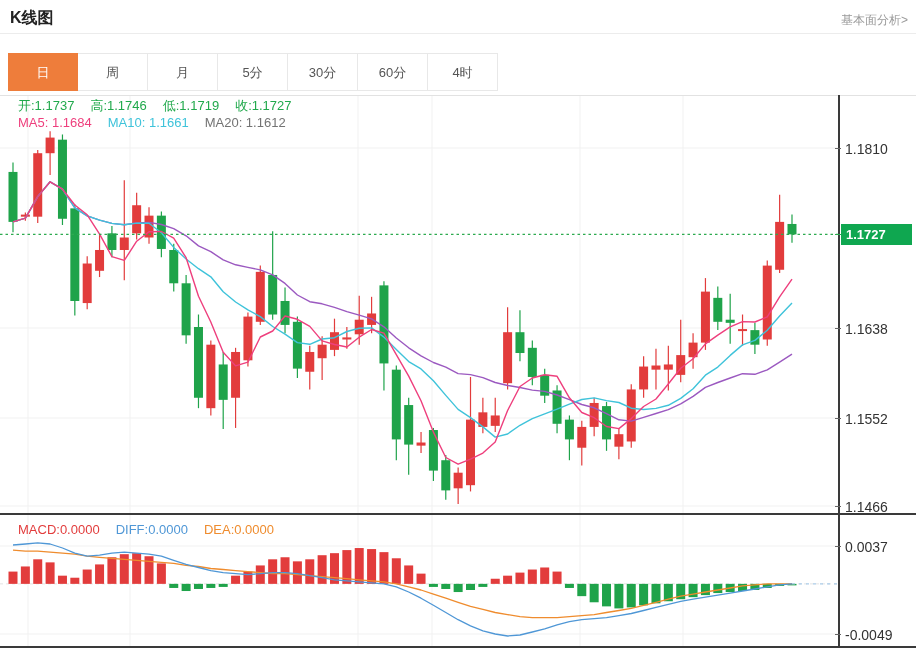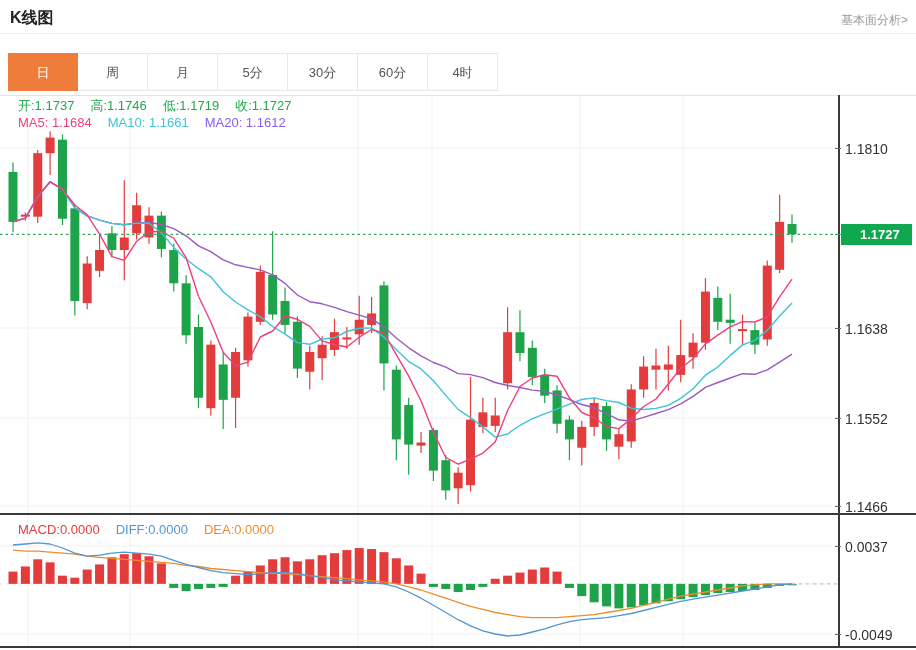--- a/index.html
+++ b/index.html
@@ -16,21 +16,21 @@
   .tab.active{background:#ee7d3b;border-color:#ee7d3b;color:#fff;}
   #chart-svg{top:0;left:0;pointer-events:none;}
   .legend{left:18px;font-size:13px;white-space:nowrap;z-index:3;}
   .legend span{margin-right:16px;}
   .legend1{top:97px;}
   .legend2{top:115px;}
   .macd-legend{top:522px;}
   .axis-label{left:845px;font-size:14px;color:#333;z-index:3;}
   .axis-tick{left:835px;width:6px;height:1px;background:#666;z-index:3;}
   .price-badge{left:841px;width:71px;height:21px;background:#0fa750;color:#fff;
-       font-size:13px;font-weight:bold;line-height:21px;padding-left:19px;box-sizing:border-box;z-index:3;}
+       font-size:13px;font-weight:bold;line-height:21px;padding-left:5px;box-sizing:border-box;z-index:3;}
   .pane-top-border{top:95px;left:0;width:916px;height:1px;background:#e2e2e2;}
   .pane-separator{top:513px;left:0;width:916px;height:2px;background:#3a3a3a;z-index:2;}
   .pane-bottom-border{top:646px;left:0;width:916px;height:2px;background:#3a3a3a;z-index:2;}
   .axis-line{top:95px;left:838px;width:2px;height:553px;background:#3a3a3a;z-index:2;}
 </style>
 </head>
 <body>
 
 <svg id="chart-svg" class="abs" width="916" height="650" viewBox="0 0 916 650">
     <line x1="28" y1="95" x2="28" y2="513" stroke="#f1f1f1" stroke-width="1"></line>
@@ -270,21 +270,21 @@
     <div class="tab">60分</div>
     <div class="tab">4时</div>
   </div>
 
 <div class="abs pane-top-border"></div>
 <div class="abs pane-separator"></div>
 <div class="abs pane-bottom-border"></div>
 <div class="abs axis-line"></div>
 
 <div class="abs legend legend1" id="ohlc-legend"><span style="color: rgb(33, 169, 76);">开:1.1737</span><span style="color: rgb(33, 169, 76);">高:1.1746</span><span style="color: rgb(33, 169, 76);">低:1.1719</span><span style="color: rgb(33, 169, 76);">收:1.1727</span></div>
-<div class="abs legend legend2" id="ma-legend"><span style="color: rgb(238, 63, 125);">MA5: 1.1684</span><span style="color: rgb(63, 195, 218);">MA10: 1.1661</span><span style="color: #8b5cf6;">MA20: 1.1612</span></div>
+<div class="abs legend legend2" id="ma-legend"><span style="color: rgb(238, 63, 125);">MA5: 1.1684</span><span style="color: rgb(63, 195, 218);">MA10: 1.1661</span><span style="color: #737373;">MA20: 1.1612</span></div>
 <div class="abs legend macd-legend" id="macd-legend"><span style="color: rgb(226, 60, 60);">MACD:0.0000</span><span style="color: rgb(79, 151, 214);">DIFF:0.0000</span><span style="color: rgb(239, 140, 46);">DEA:0.0000</span></div>
 
 <div id="axis-labels">
     <div class="abs axis-tick" style="top: 148px;"></div>
     <div class="abs axis-label" style="top: 141px;">1.1810</div>
     <div class="abs axis-tick" style="top: 328px;"></div>
     <div class="abs axis-label" style="top: 321px;">1.1638</div>
     <div class="abs axis-tick" style="top: 418px;"></div>
     <div class="abs axis-label" style="top: 411px;">1.1552</div>
     <div class="abs axis-tick" style="top: 506px;"></div>

